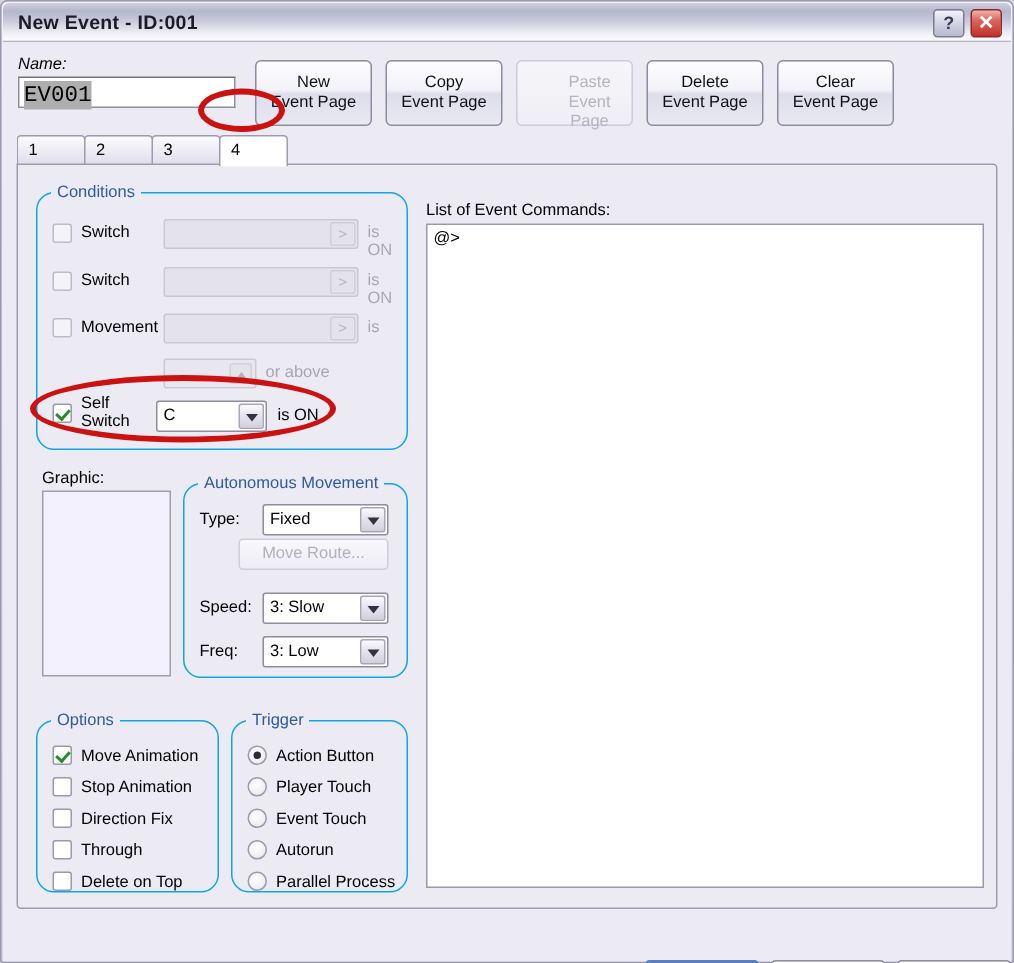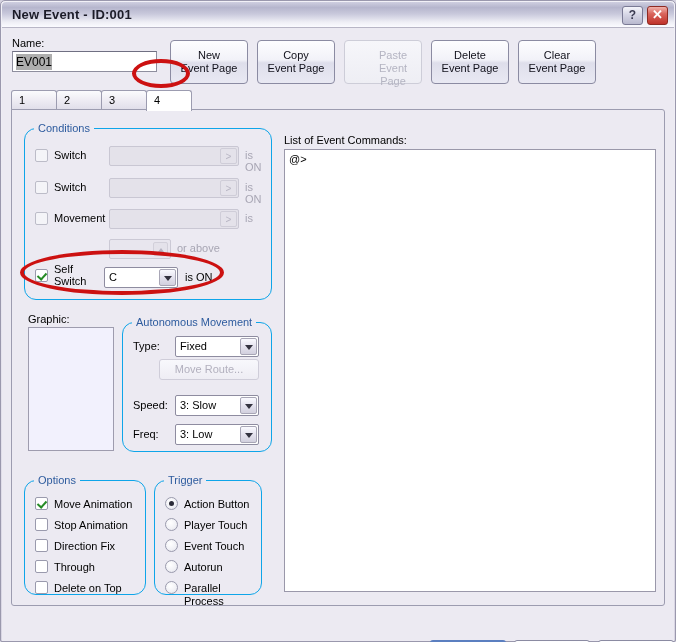--- a/index.html
+++ b/index.html
@@ -68,30 +68,30 @@
 
   
   #client {
     position: absolute;
     left: 1px; top: 27px;
     width: 672px; height: 613px;
     background: #eceaf2;
   }
 
   
-  #name-label { position: absolute; left: 10px; top: 9px; font-size: 11px; }
+  #name-label { position: absolute; left: 10px; top: 9px; font-size: 11px; font-style: italic; }
   #name-input {
     position: absolute; left: 10px; top: 23px;
     width: 145px; height: 21px;
     background: #fff;
     border: 1px solid #8e8e9e;
     border-top-color: #6f6f82;
     padding: 3px 3px 0 3px;
-    font-family: Liberation Sans, sans-serif;
-    font-size: 12px;
+    font-family: Liberation Mono, monospace;
+    font-size: 15px;
   }
   #name-input .selsegment {
     background: #aeaeae;
     color: #000;
     padding: 1px 0;
   }
 
   
   .page-btn {
     position: absolute;
@@ -166,21 +166,21 @@
     padding: 0 4px;
     font-size: 11px;
     color: #2d5b9e;
     white-space: nowrap;
   }
 
   #grp-conditions { left: 12px; top: 18px; width: 248px; height: 172px; }
   #grp-graphic-lbl { position: absolute; left: 16px; top: 203px; font-size: 11px; }
   #grp-auto  { left: 110px; top: 212px; width: 150px; height: 130px; }
   #grp-options { left: 12px; top: 370px; width: 122px; height: 115px; }
-  #grp-trigger { left: 142px; top: 370px; width: 108px; height: 115px; }
+  #grp-trigger { left: 142px; top: 370px; width: 118px; height: 115px; }
 
   
   .chk {
     position: absolute;
     width: 13px; height: 13px;
     background: #fff;
     border: 1px solid #9a9aad;
     border-radius: 2px;
   }
   .chk.checked::after {

